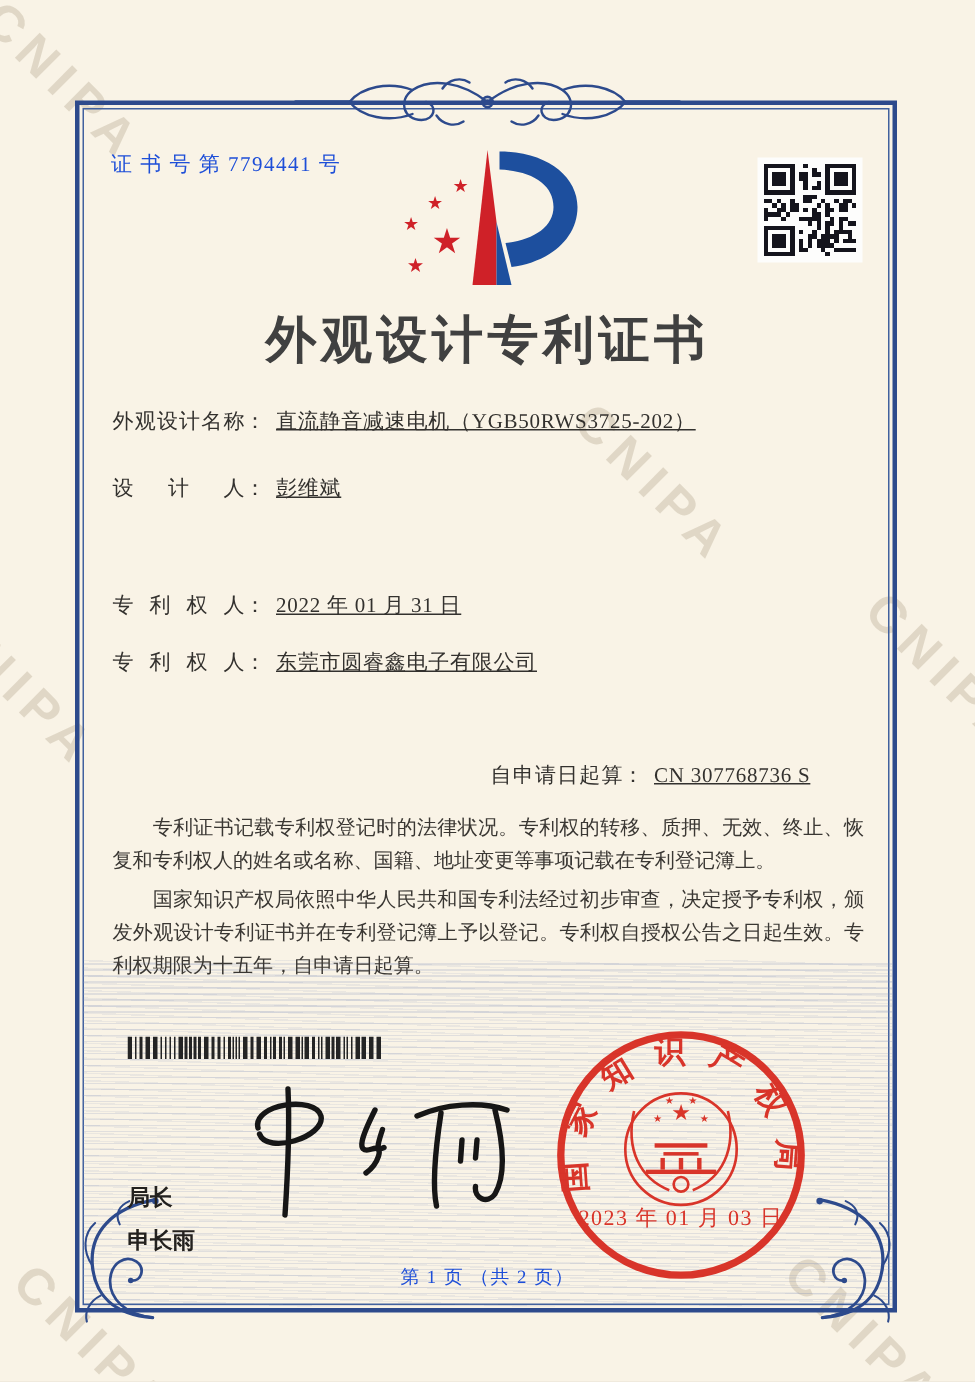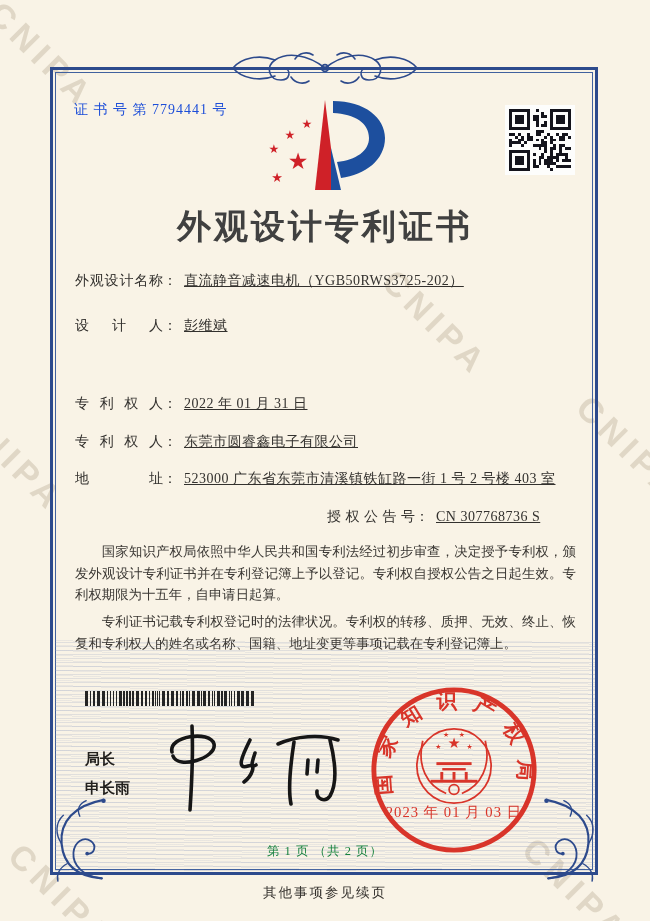--- a/index.html
+++ b/index.html
@@ -25,26 +25,26 @@
          font-size:34px;font-weight:bold;letter-spacing:3px;color:#404040;margin-top:11px;}
   .row{position:absolute;z-index:2;left:75px;width:505px;font-size:14px;color:#33312e;
        white-space:nowrap;}
   .flabel{display:inline-block;width:88px;text-align:justify;text-align-last:justify;}
   .fval{margin-left:7px;letter-spacing:.5px;text-decoration:underline;}
   .grant2{position:absolute;left:252px;top:0;}
   .paras{position:absolute;z-index:2;left:75px;top:541px;width:501px;font-size:13.4px;
          line-height:1.62;color:#3a3733;text-align:justify;}
   .paras p{margin:0 0 5px;text-indent:2em;}
   .barcode{position:absolute;z-index:2;left:85px;top:691px;line-height:0;}
-  .signer{position:absolute;z-index:2;left:85px;top:744px;font-family:"Liberation Sans",sans-serif;
+  .signer{position:absolute;z-index:2;left:85px;top:784px;font-family:"Liberation Sans",sans-serif;
           font-size:15px;font-weight:600;line-height:1.95;color:#23211e;}
   .signature{position:absolute;z-index:3;left:158px;top:718px;}
   .seal{position:absolute;z-index:3;left:368px;top:684px;opacity:.93;}
   .page-note{position:absolute;z-index:2;left:0;right:0;top:843px;text-align:center;
-             font-size:12.5px;color:#15803d;letter-spacing:1px;}
+             font-size:12.5px;color:#1d4ed8;letter-spacing:1px;}
   .cont-note{position:absolute;z-index:2;left:0;right:0;top:884px;text-align:center;
              font-size:13.5px;color:#33302c;letter-spacing:2px;}
   .flourish{position:absolute;z-index:2;left:195px;top:50px;}
   .corner{position:absolute;z-index:2;}
   .corner.left{left:46px;top:798px;}
   .corner.right{left:540px;top:798px;transform:scaleX(-1);}
 </style>
 </head>
 <body>
 
@@ -247,32 +247,29 @@
   </div>
   <div class="row" style="top:317px">
     <span class="flabel">设计人</span><span>：</span><span class="fval">彭维斌</span>
   </div>
   <div class="row" style="top:395px">
     <span class="flabel">专利权人</span><span>：</span><span class="fval">2022 年 01 月 31 日</span>
   </div>
   <div class="row" style="top:433px">
     <span class="flabel">专利权人</span><span>：</span><span class="fval">东莞市圆睿鑫电子有限公司</span>
   </div>
-  <div class="row" style="top:470px">
-    <span class="flabel">地址</span><span>：</span><span class="fval">523000 广东省东莞市清溪镇铁缸路一街 1 号 2 号楼 403 室</span>
-  </div>
   <div class="row" style="top:508px">
     <span class="grant2">
-      <span class="flabel">授权公告号</span><span>：</span><span class="fval">CN 307768736 S</span>
+      <span class="flabel">自申请日起算</span><span>：</span><span class="fval">CN 307768736 S</span>
     </span>
   </div>
 
   <div class="paras">
+    <p>专利证书记载专利权登记时的法律状况。专利权的转移、质押、无效、终止、恢复和专利权人的姓名或名称、国籍、地址变更等事项记载在专利登记簿上。</p>
     <p>国家知识产权局依照中华人民共和国专利法经过初步审查，决定授予专利权，颁发外观设计专利证书并在专利登记簿上予以登记。专利权自授权公告之日起生效。专利权期限为十五年，自申请日起算。</p>
-    <p>专利证书记载专利权登记时的法律状况。专利权的转移、质押、无效、终止、恢复和专利权人的姓名或名称、国籍、地址变更等事项记载在专利登记簿上。</p>
   </div>
 
   <div class="barcode">
     <svg id="bars" width="170" height="15" viewBox="0 0 170 16" preserveAspectRatio="none">
         <rect x="0" y="0" width="3" height="16" fill="#242424"></rect>
         <rect x="5" y="0" width="1" height="16" fill="#242424"></rect>
         <rect x="8" y="0" width="2" height="16" fill="#242424"></rect>
         <rect x="12" y="0" width="3" height="16" fill="#242424"></rect>
         <rect x="17" y="0" width="3" height="16" fill="#242424"></rect>
         <rect x="22" y="0" width="1" height="16" fill="#242424"></rect>
@@ -363,15 +360,14 @@
         <rect x="86.5" y="90" width="3" height="8"></rect>
         <rect x="99" y="90" width="3" height="8"></rect>
         <rect x="64" y="98" width="48" height="3"></rect>
       </g>
       <circle cx="88" cy="108" r="5" stroke-width="1.8"></circle>
     </g>
     <text x="88" y="136" text-anchor="middle" font-size="15" fill="#d7271c" letter-spacing="1" font-family="Liberation Serif, serif">2023 年 01 月 03 日</text>
   </svg>
 
   <div class="page-note">第 1 页 （共 2 页）</div>
-  <div class="cont-note">其他事项参见续页</div>
 
 </div>
 
 </body></html>

